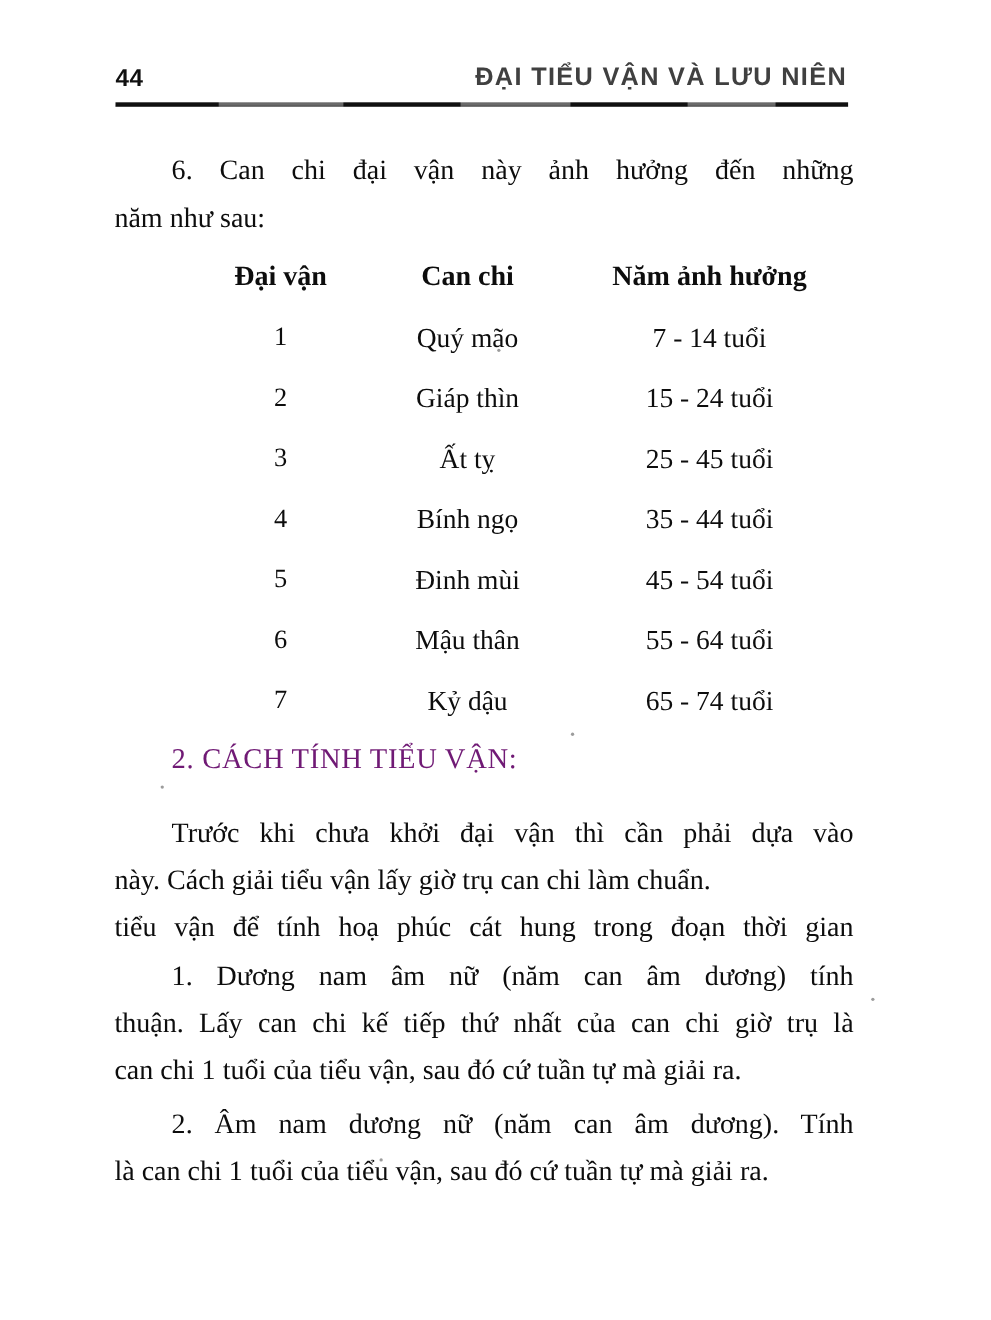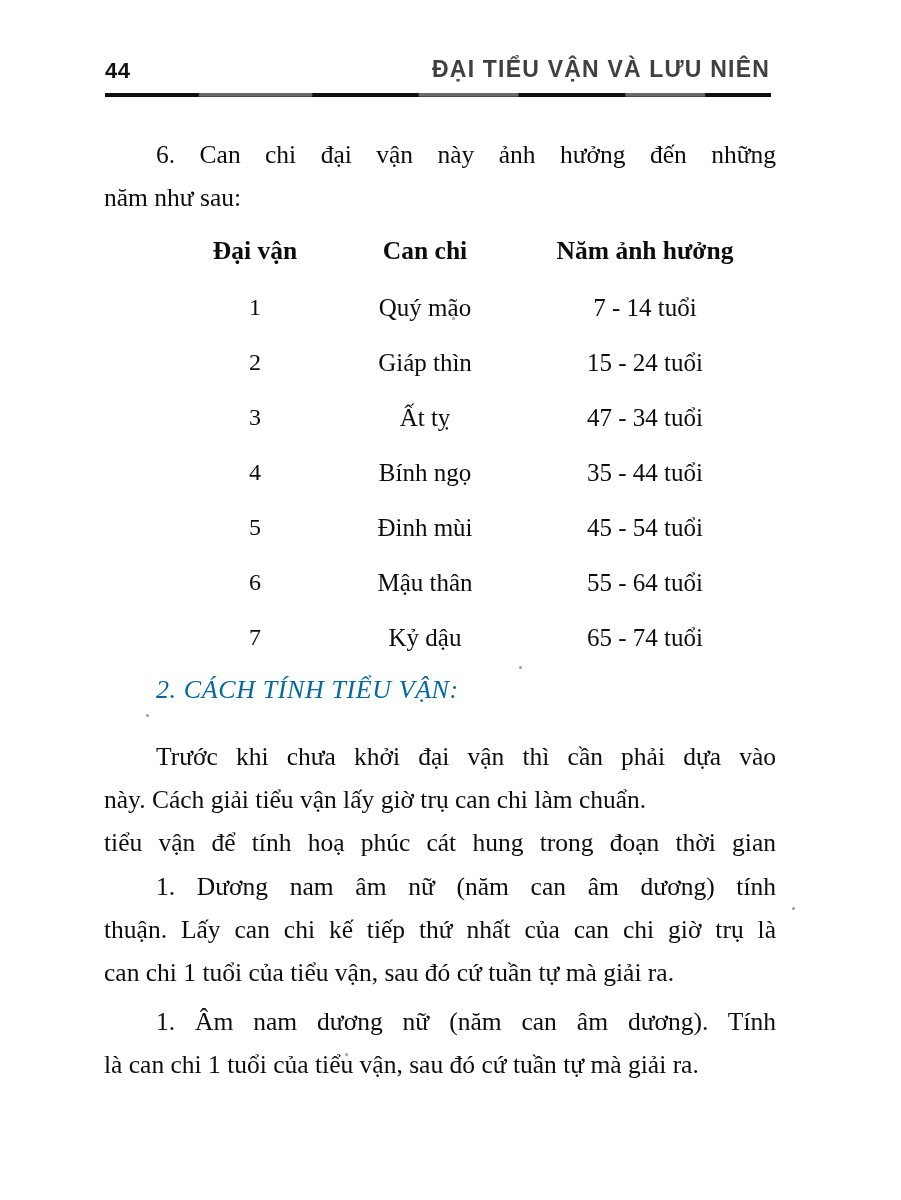--- a/index.html
+++ b/index.html
@@ -102,23 +102,22 @@
     white-space: normal;
   }
 
   
   .section-heading {
     position: absolute;
     left: 156px;
     top: 675px;
     font-size: 26px;
     letter-spacing: 0.6px;
-    color: #0369a1;
-    white-space: nowrap;
-    font-style: italic;
+    color: #701a75;
+    white-space: nowrap;
   }
 
   
   .vantable {
     position: absolute;
     left: 180px;
     top: 222px;
     width: 590px;
     border-collapse: collapse;
   }
@@ -181,21 +180,21 @@
         <td>7 - 14 tuổi</td>
       </tr>
       <tr>
         <td class="cell-van">2</td>
         <td>Giáp thìn</td>
         <td>15 - 24 tuổi</td>
       </tr>
       <tr>
         <td class="cell-van">3</td>
         <td>Ất tỵ</td>
-        <td>47 - 34 tuổi</td>
+        <td>25 - 45 tuổi</td>
       </tr>
       <tr>
         <td class="cell-van">4</td>
         <td>Bính ngọ</td>
         <td>35 - 44 tuổi</td>
       </tr>
       <tr>
         <td class="cell-van">5</td>
         <td>Đinh mùi</td>
         <td>45 - 54 tuổi</td>
@@ -221,21 +220,21 @@
     <span class="ln justified">tiểu vận để tính hoạ phúc cát hung trong đoạn thời gian</span>
   </div>
 
   <div class="para" id="para-2">
     <span class="ln justified"><span class="indent"></span><span>1. Dương nam âm nữ (năm can âm dương) tính</span></span>
     <span class="ln justified">thuận. Lấy can chi kế tiếp thứ nhất của can chi giờ trụ là</span>
     <span class="ln">can chi 1 tuổi của tiểu vận, sau đó cứ tuần tự mà giải ra.</span>
   </div>
 
   <div class="para" id="para-3">
-    <span class="ln justified"><span class="indent"></span><span>1. Âm nam dương nữ (năm can âm dương). Tính</span></span>
+    <span class="ln justified"><span class="indent"></span><span>2. Âm nam dương nữ (năm can âm dương). Tính</span></span>
     <span class="ln">là can chi 1 tuổi của tiểu vận, sau đó cứ tuần tự mà giải ra.</span>
   </div>
 
   <span class="speck" style="left:452px; top:317px; width:3px; height:3px;"></span>
   <span class="speck" style="left:146px; top:714px; width:3px; height:3px;"></span>
   <span class="speck" style="left:519px; top:666px; width:3px; height:3px;"></span>
   <span class="speck" style="left:792px; top:907px; width:3px; height:3px;"></span>
   <span class="speck" style="left:345px; top:1053px; width:3px; height:3px;"></span>
 
 </div>

